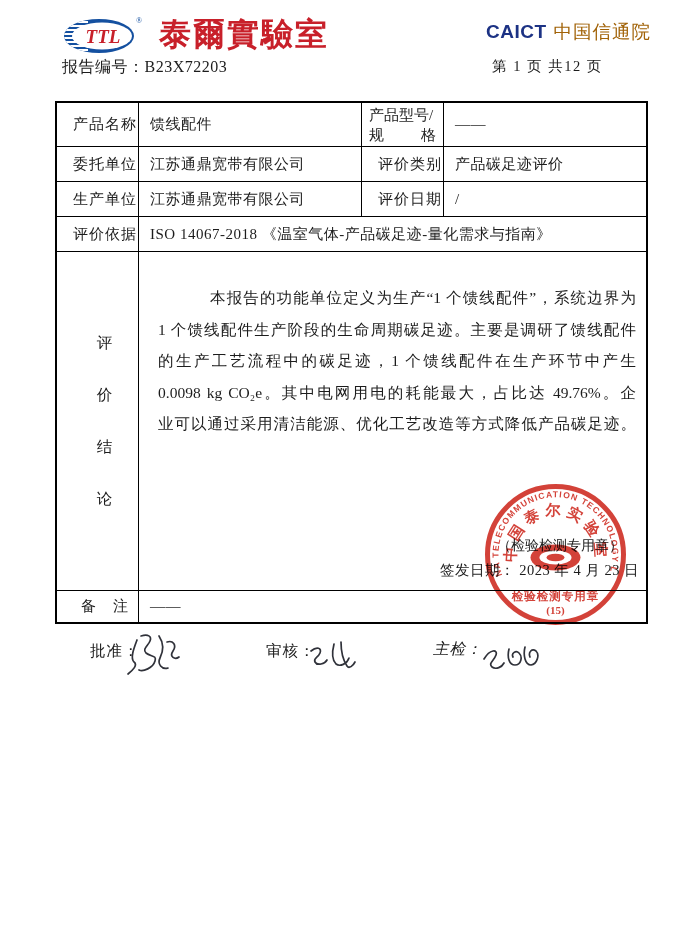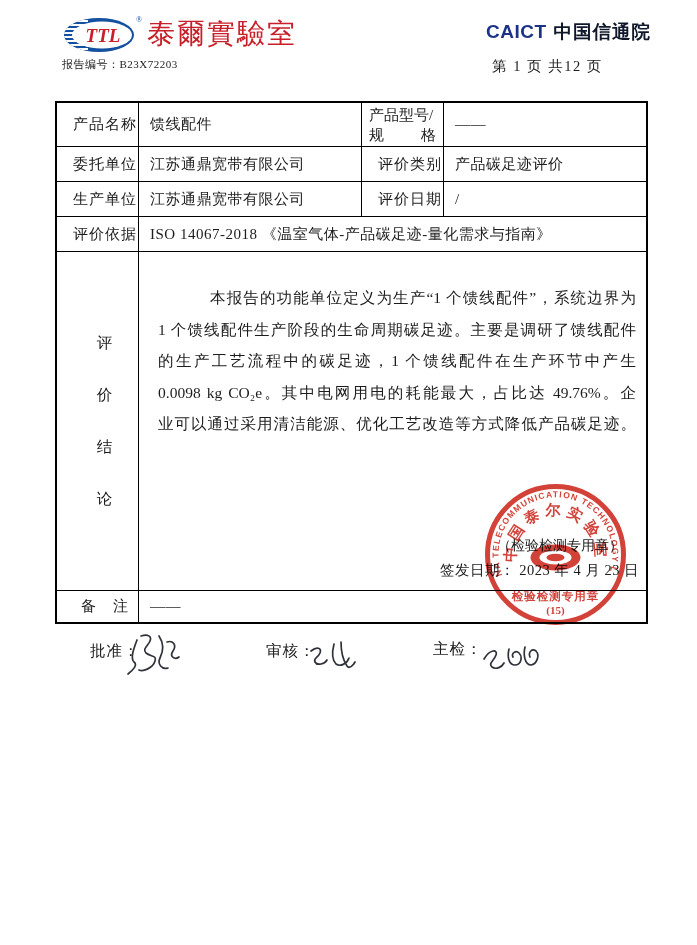--- a/index.html
+++ b/index.html
@@ -3,30 +3,30 @@
 <meta charset="utf-8">
 <style>
   * { margin:0; padding:0; box-sizing:border-box; }
   html,body { background:#ffffff; }
   .page {
     position:relative; width:697px; height:945px; background:#fff;
     font-family:"Liberation Serif","DejaVu Serif",serif; color:#1c1c1c; overflow:hidden;
   }
   
   .ttl-logo { position:absolute; left:62px; top:13px; display:flex; align-items:center; }
-  .ttl-cn { font-size:28px; font-weight:normal; color:#c8202a; margin-left:3px; letter-spacing:2px; }
-  .report-no { position:absolute; left:62px; top:57px; font-size:11px; letter-spacing:0.5px; }
+  .ttl-cn { font-size:32px; font-weight:bold; color:#c8202a; margin-left:15px; letter-spacing:2px; }
+  .report-no { position:absolute; left:62px; top:57px; font-size:16px; letter-spacing:0.5px; }
   .caict-logo { position:absolute; left:486px; top:19px; display:flex; align-items:center; gap:7px;
                 font-family:"Liberation Sans","DejaVu Sans",sans-serif; }
   .caict-abbr-wrap { display:flex; flex-direction:row; }
   .caict-abbr { font-size:19px; font-weight:bold; color:#1c3284; letter-spacing:0.5px; line-height:19px; }
   .caict-underline { display:flex; height:3px; margin-top:1px; }
   .caict-underline .u-navy { flex:0 0 58%; background:#1c3284; }
   .caict-underline .u-orange { flex:1; background:#f08300; }
-  .caict-cn { font-size:18.5px; font-weight:bold; color:#0f172a; letter-spacing:1px; }
+  .caict-cn { font-size:18.5px; font-weight:normal; color:#a16207; letter-spacing:1px; }
   .page-info { position:absolute; left:492px; top:57px; font-size:14.5px; letter-spacing:1.5px; }
   .title { position:absolute; left:0; right:0; top:71px; text-align:center;
            font-size:22px; font-weight:bold; word-spacing:17px; letter-spacing:3px; }
   
   .rtable { position:absolute; left:55px; top:101px; width:593px; height:523px;
             border:2px solid #000; display:grid;
             grid-template-columns:82px 223px 82px 202px;
             grid-template-rows:44px 35px 35px 35px 339px 31px; font-size:15px; }
   .cell { display:flex; align-items:center; overflow:visible; }
   .br { border-right:1px solid #000;padding-left:15px; }
@@ -43,21 +43,21 @@
   .concl-line.first { text-indent:52px; }
   
   .seal-note { position:absolute; left:497px; top:537px; font-size:14px; z-index:3; }
   .issue-date { position:absolute; left:440px; top:561px; font-size:14.5px; z-index:3; letter-spacing:0.5px; }
   .stamp { position:absolute; left:483px; top:482px; width:145px; height:145px;
            z-index:6; mix-blend-mode:multiply; opacity:0.92; }
   
   .sig-label { position:absolute; font-size:15.5px; letter-spacing:1px; }
   .sig-approve { left:90px; top:641px; }
   .sig-review { left:266px; top:641px; }
-  .sig-chief { left:433px; top:639px; }
+  .sig-chief { left:433px; top:639px;font-style:italic; }
   .sig-svg { position:absolute; }
   .sig1 { left:121px; top:627px; }
   .sig2 { left:303px; top:636px; }
   .sig3 { left:477px; top:635px; }
 </style>
 </head>
 <body>
 
 <div class="page">
 

